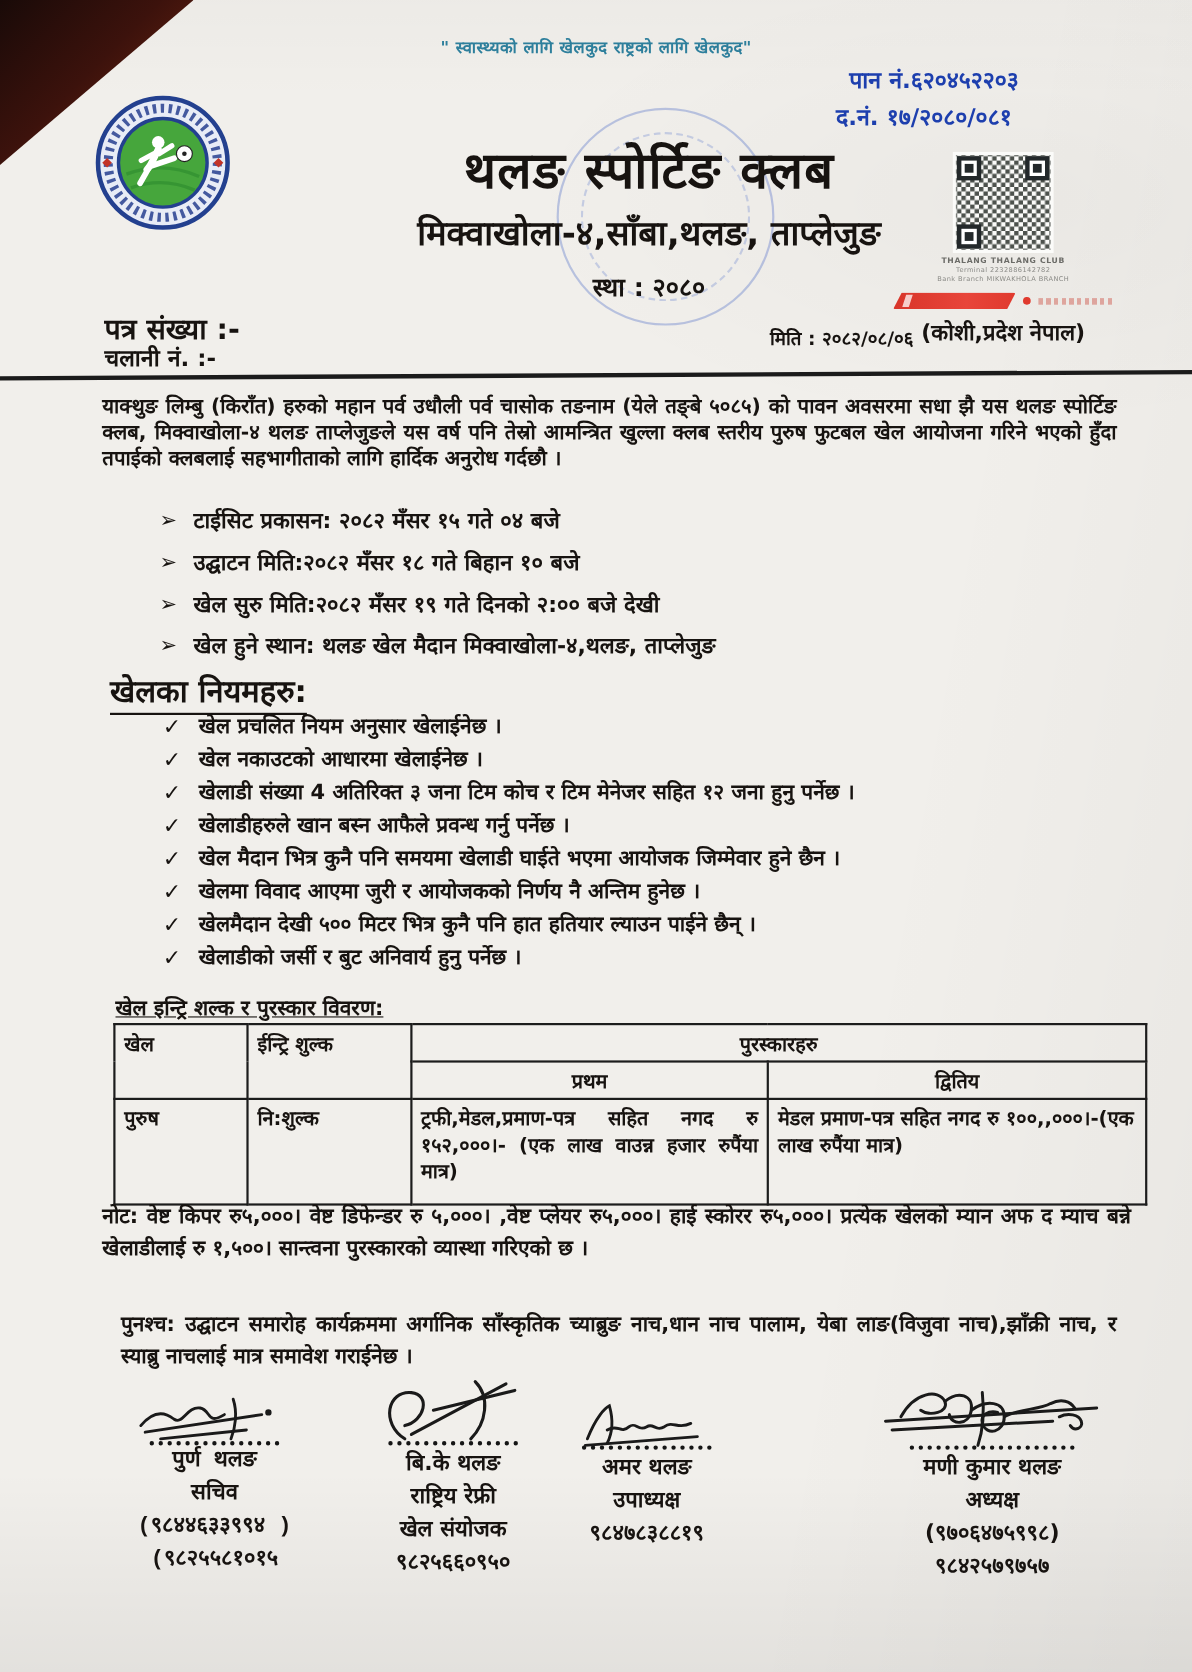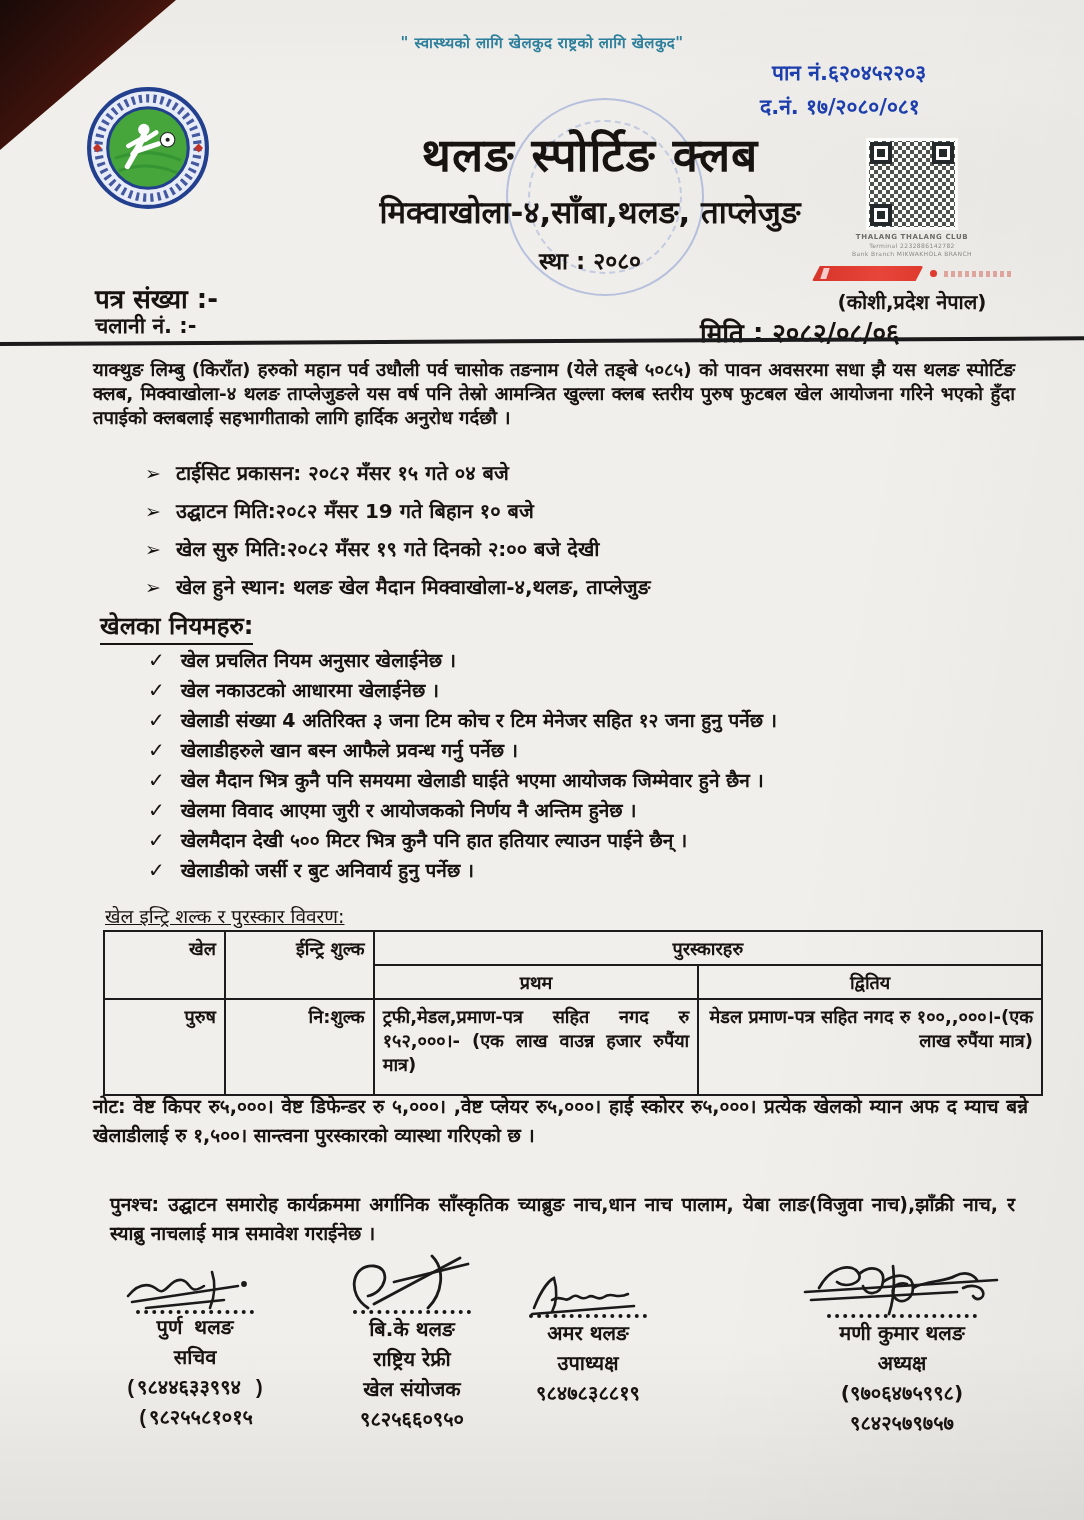--- a/index.html
+++ b/index.html
@@ -55,42 +55,42 @@
   }
   .red-bar::after{content:"";position:absolute;left:10px;top:2px;width:6px;height:11px;
     background:rgba(255,255,255,.75);transform:skewX(-18deg);}
   .red-dot{width:7px;height:7px;border-radius:50%;background:#e03a2e;}
   .red-script{width:72px;height:6px;opacity:.5;
     background:repeating-linear-gradient(90deg,#d06055 0 4px,transparent 4px 7px);}
   .province{font-size:20px;font-weight:700;margin-top:7px;white-space:nowrap;}
 
   .letter-no{position:absolute;left:95px;top:280px;font-size:26px;font-weight:700;}
   .chalani-no{position:absolute;left:95px;top:311px;font-size:21px;font-weight:700;}
-  .date-line{position:absolute;left:700px;top:314px;font-size:26px;font-weight:700;}
+  .date-line{position:absolute;left:700px;top:296px;font-size:17px;font-weight:700;}
 
   .divider{position:absolute;left:0;top:342px;width:1084px;height:4px;background:#1b1b1b;
     transform:rotate(-.3deg);transform-origin:left center;}
 
   .intro{position:absolute;left:93px;width:922px;top:358px;
     font-size:18.5px;font-weight:700;line-height:24px;text-align:justify;}
 
   .schedule{position:absolute;left:145px;top:460px;width:800px;}
   .schedule-item{display:flex;gap:15px;margin-bottom:12px;font-size:20px;font-weight:700;line-height:26px;}
   .arrow-glyph{font-size:19px;line-height:26px;}
 
-  .rules-heading{position:absolute;left:100px;top:608px;font-size:24px;font-weight:700;
+  .rules-heading{position:absolute;left:100px;top:608px;font-size:28px;font-weight:700;
     border-bottom:2px solid #171310;padding-bottom:2px;}
   .rules{position:absolute;left:148px;top:650px;width:860px;}
   .rule-item{display:flex;gap:16px;margin-bottom:9px;font-size:19px;font-weight:700;line-height:21px;}
   .check-glyph{font-size:20px;line-height:21px;}
 
-  .fees-heading{position:absolute;left:105px;top:903px;font-size:19px;font-weight:400;text-decoration:underline;}
+  .fees-heading{position:absolute;left:105px;top:903px;font-size:19px;font-weight:700;text-decoration:underline;}
   .fees-table{position:absolute;left:103px;top:930px;width:940px;border-collapse:collapse;
     font-size:18px;font-weight:700;}
-  .fees-table th,.fees-table td{border:2px solid #1c1c1c;padding:4px 8px;vertical-align:top;text-align:right;}
+  .fees-table th,.fees-table td{border:2px solid #1c1c1c;padding:4px 8px;vertical-align:top;text-align:left;}
   .fees-table .c-center{text-align:center;vertical-align:middle;}
   .fees-table .cell-first{text-align:justify;}
   .col-game{width:112px;} .col-entry{width:140px;} .col-first{width:330px;} .col-second{width:356px;}
   .row-data td{height:86px;}
 
   .note{position:absolute;left:93px;width:935px;top:1092px;
     font-size:19px;font-weight:700;line-height:29px;text-align:justify;}
   .postscript{position:absolute;left:110px;width:905px;top:1190px;
     font-size:19px;font-weight:700;line-height:29px;text-align:justify;}
 
@@ -182,21 +182,21 @@
 
   <div class="intro">याक्थुङ लिम्बु (किराँत) हरुको महान पर्व उधौली पर्व चासोक तङनाम (येले तङ्बे ५०८५) को पावन अवसरमा सधा झै यस थलङ स्पोर्टिङ क्लब, मिक्वाखोला-४ थलङ ताप्लेजुङले यस वर्ष पनि तेस्रो आमन्त्रित खुल्ला क्लब स्तरीय पुरुष फुटबल खेल आयोजना गरिने भएको हुँदा तपाईको क्लबलाई सहभागीताको लागि हार्दिक अनुरोध गर्दछौ  ।</div>
 
   <div class="schedule">
     <div class="schedule-item">
       <span class="arrow-glyph">➢</span>
       <span>टाईसिट प्रकासन: २०८२ मँसर १५ गते  ०४ बजे</span>
     </div>
     <div class="schedule-item">
       <span class="arrow-glyph">➢</span>
-      <span>उद्घाटन मिति:२०८२ मँसर 19 गते बिहान १० बजे</span>
+      <span>उद्घाटन मिति:२०८२ मँसर १८ गते बिहान १० बजे</span>
     </div>
     <div class="schedule-item">
       <span class="arrow-glyph">➢</span>
       <span>खेल सुरु मिति:२०८२ मँसर १९ गते दिनको २:०० बजे देखी</span>
     </div>
     <div class="schedule-item">
       <span class="arrow-glyph">➢</span>
       <span>खेल हुने स्थान: थलङ खेल मैदान मिक्वाखोला-४,थलङ, ताप्लेजुङ</span>
     </div>
   </div>

